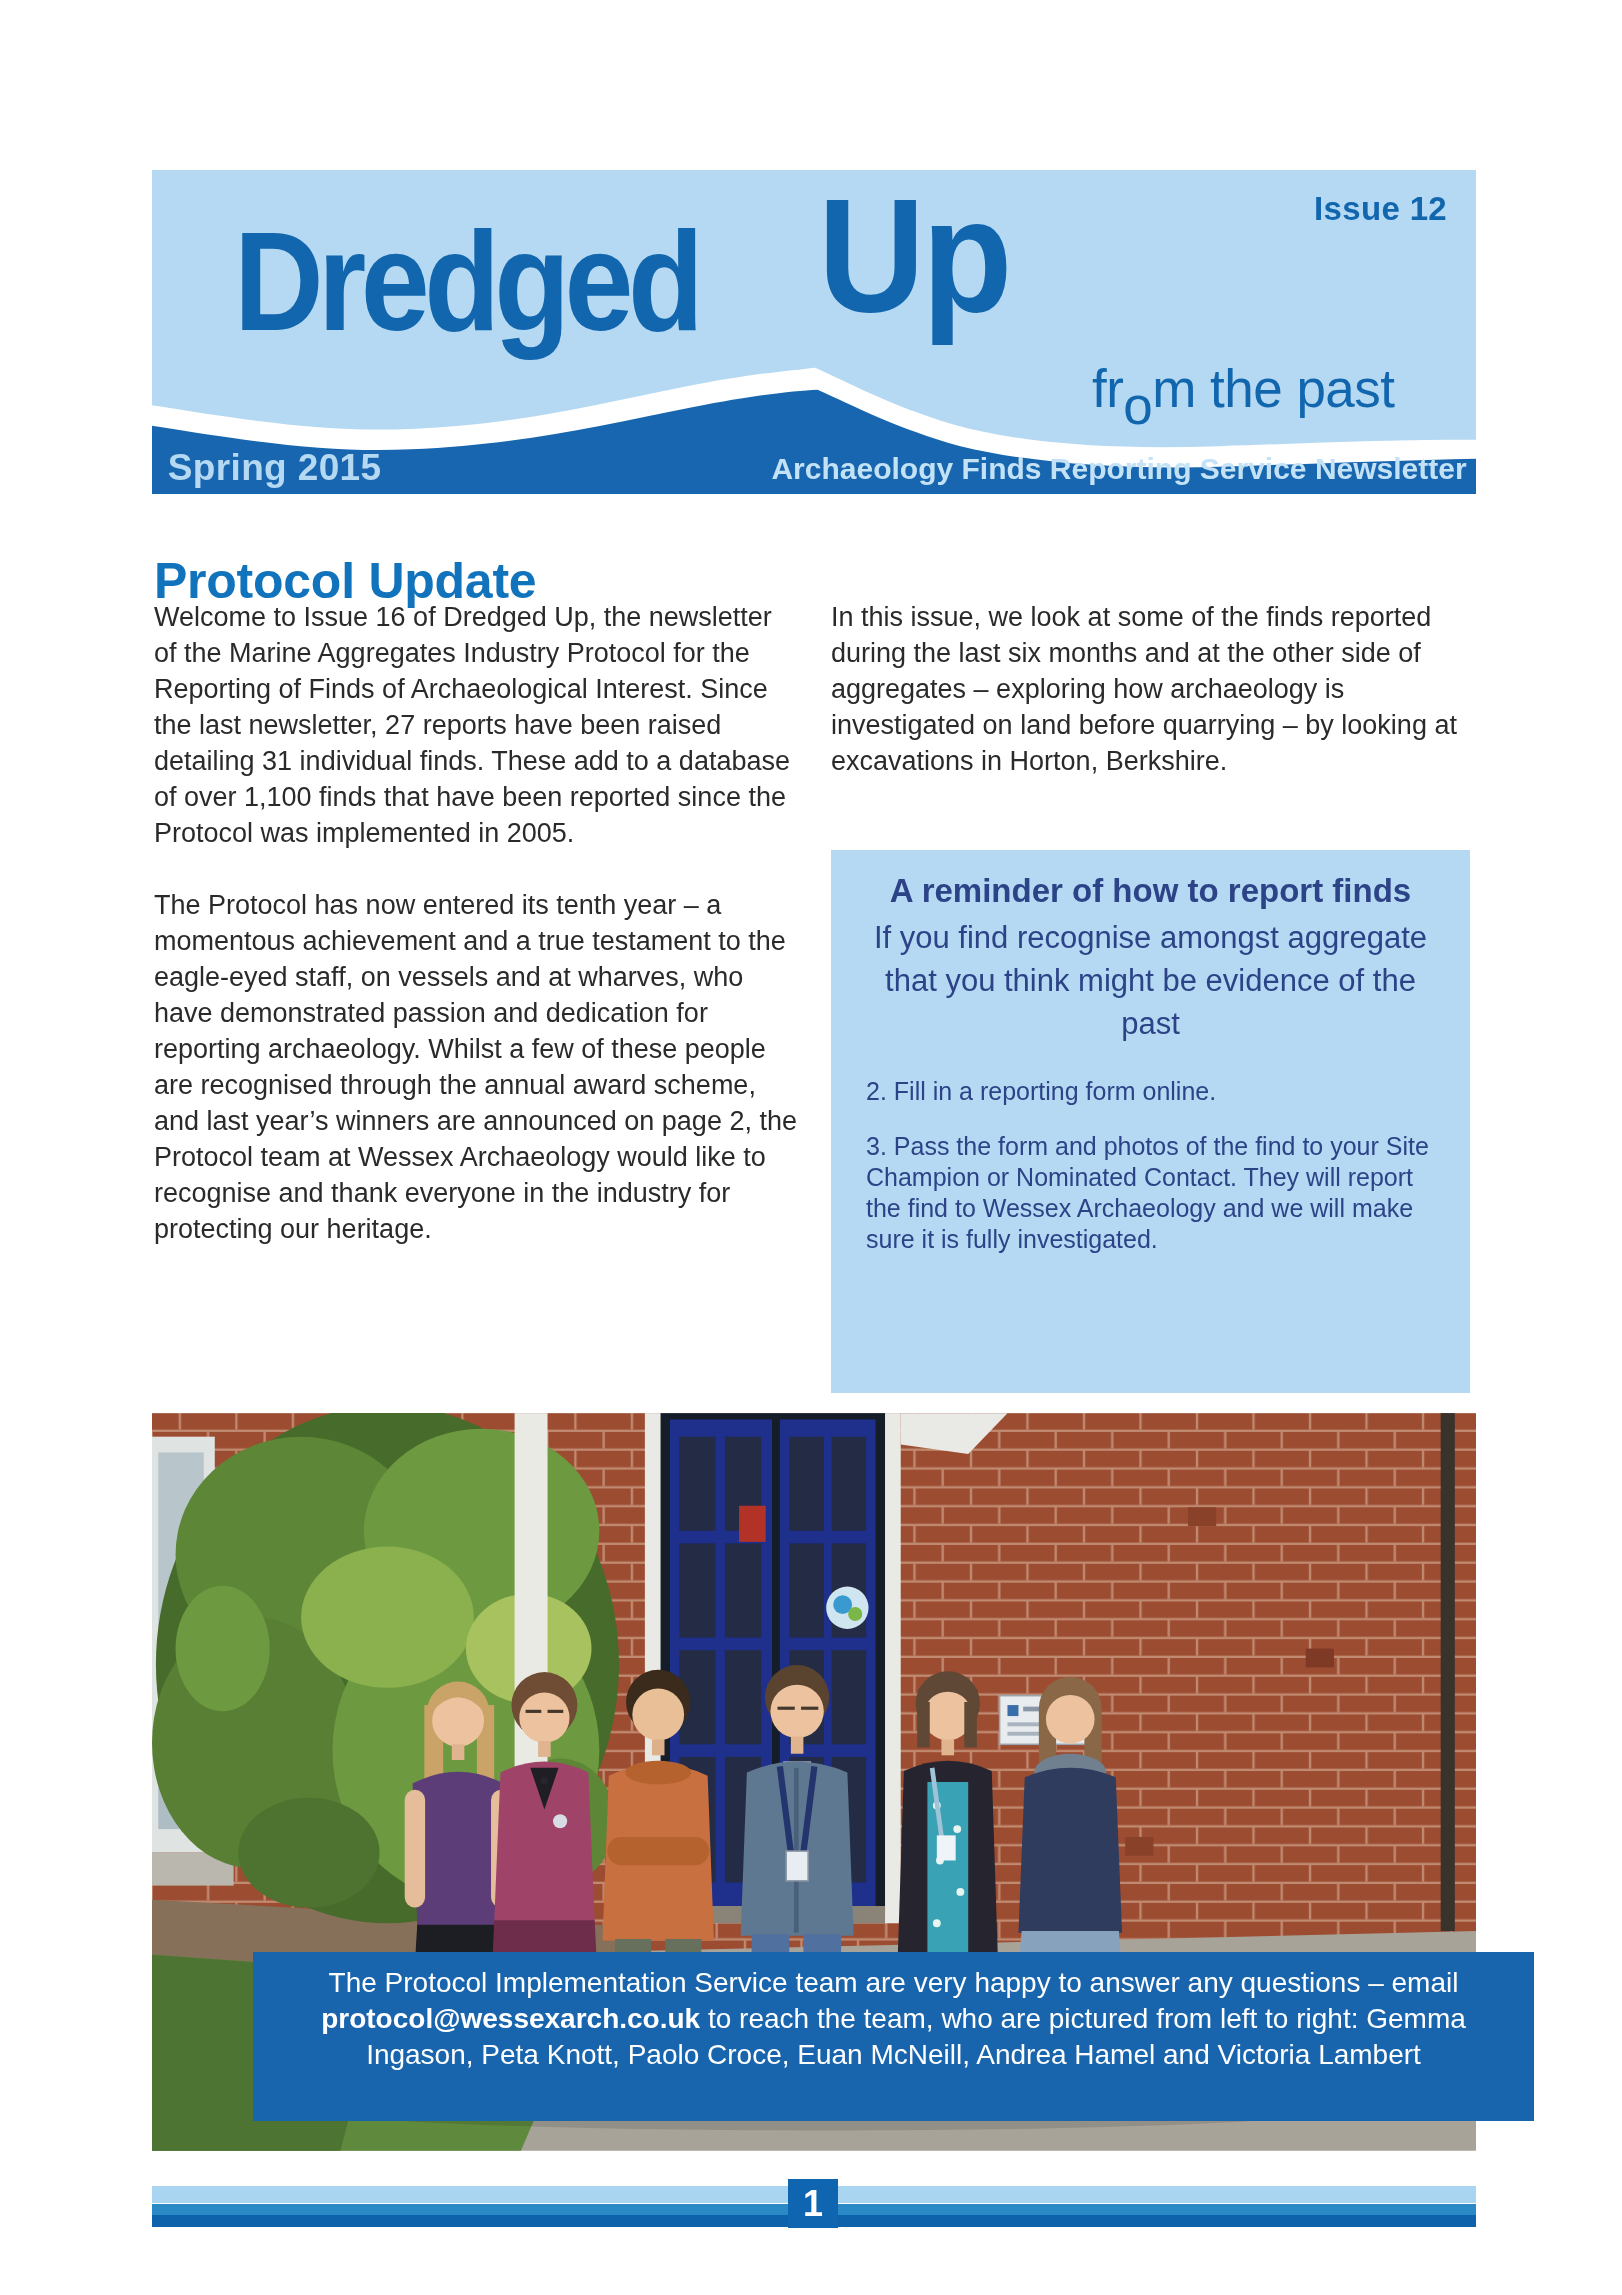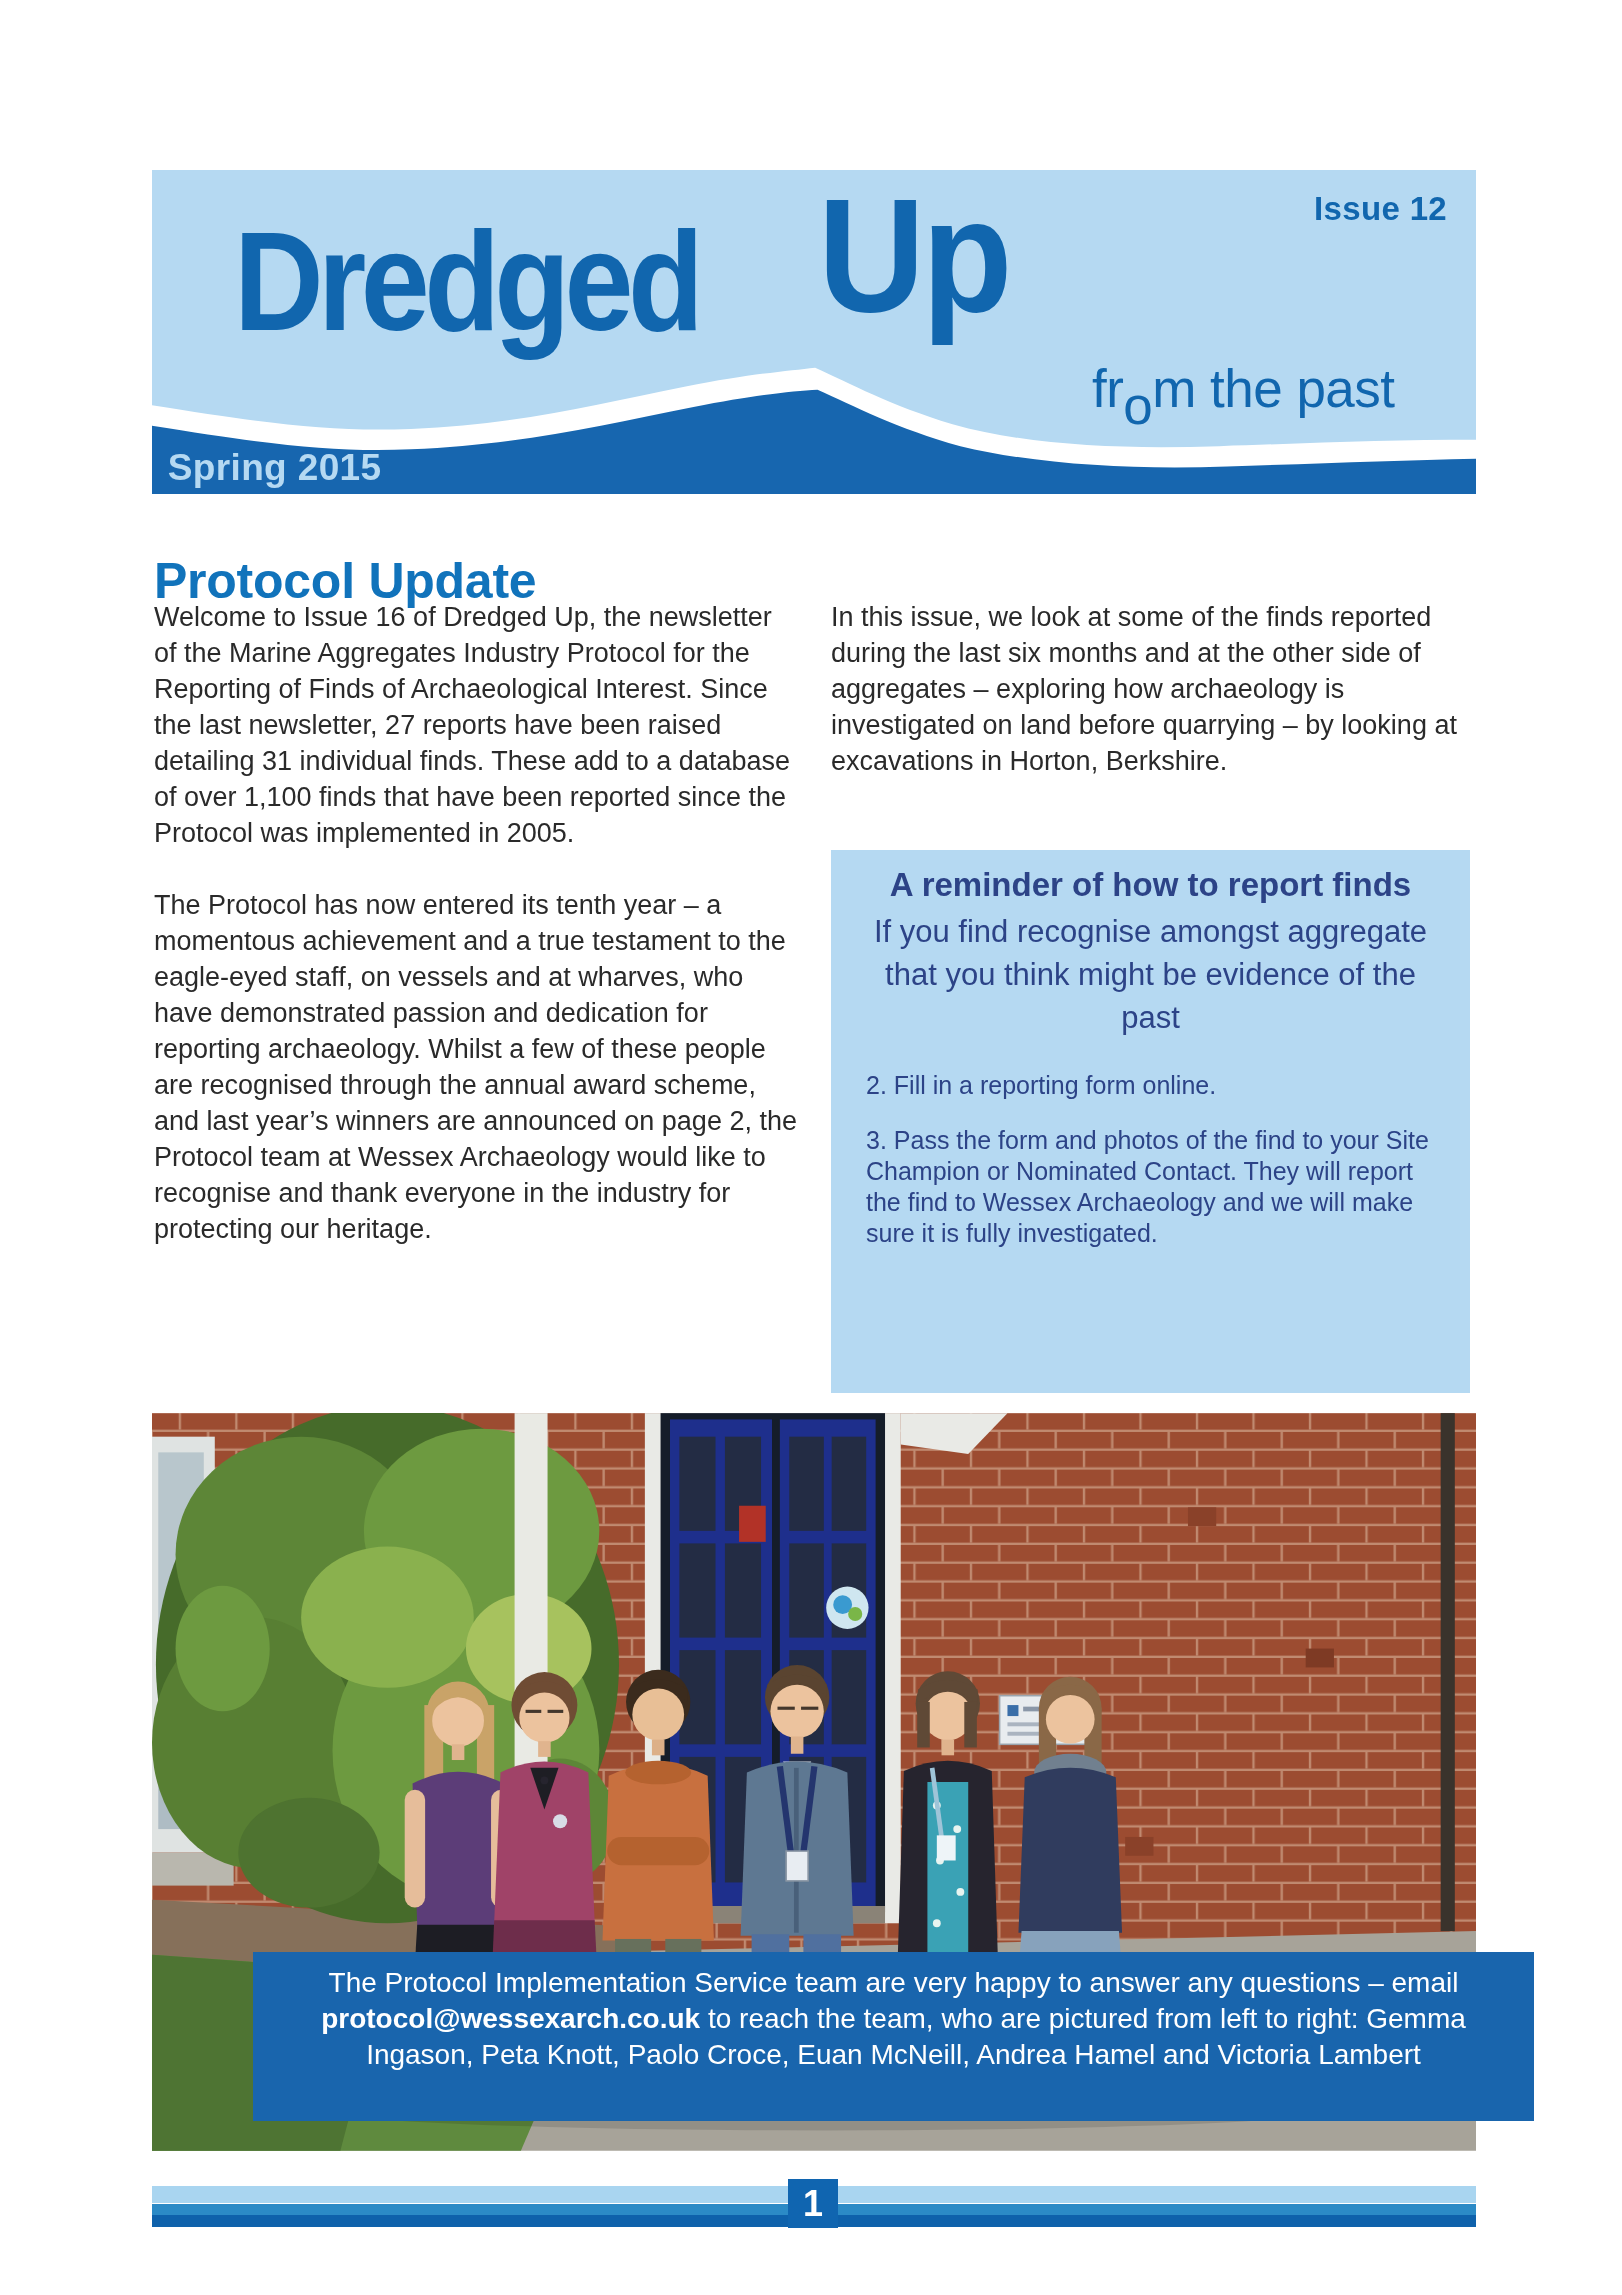--- a/index.html
+++ b/index.html
@@ -43,21 +43,21 @@
   .article-heading{position:absolute;left:154px;top:518px;font-size:50px;font-weight:bold;
                    color:var(--heading-blue);letter-spacing:-.005em;}
   .col{position:absolute;top:599px;width:645px;font-size:27px;line-height:36px;}
   .col-left{left:154px;}
   .col-right{left:831px;}
   .col p{margin:0 0 36px 0;}
 
   
   .reminder{position:absolute;left:831px;top:850px;width:639px;height:543px;
             background:var(--reminder-bg);color:var(--reminder-ink);box-sizing:border-box;
-            padding:16px 35px 0 35px;}
+            padding:22px 35px 0 35px;}
   .reminder-heading{font-size:33px;font-weight:bold;text-align:center;margin:0 0 6.3px 0;}
   .reminder-sub{font-size:31px;text-align:center;line-height:43px;margin:0 0 31px 0;}
   .step{font-size:25px;line-height:31px;margin:0 0 23.6px 0;}
 
   
   .photo{position:absolute;left:152px;top:1413px;width:1324px;height:738px;overflow:hidden;}
   .photo svg{display:block;}
   .photo-caption{position:absolute;left:253px;top:1952px;width:1281px;min-height:169px;
                  background:var(--caption-bg);box-sizing:border-box;padding:12.6px 33px;
                  color:#ffffff;font-size:28px;line-height:36px;text-align:center;}
@@ -84,20 +84,21 @@
         C1480,348 1580,344 1687,344 L1687,413 L0,413 Z"></path>
       <path fill="var(--wave-blue,#1766af)" d="M0,326 C150,350 230,360 330,356 C470,350 570,326 690,302
         C770,286 816,282 848,280 C893,300 950,330 1030,352 C1130,376 1250,382 1370,378
         C1490,374 1590,370 1687,368 L1687,413 L0,413 Z"></path>
     </svg>
     <div class="issue-badge">Issue 12</div>
     <div class="title-dredged">Dredged</div>
     <div class="title-up">Up</div>
     <div class="tagline"><span>fr</span><span class="drop-o">o</span><span>m the past</span></div>
     <div class="season">Spring 2015</div>
+    <div class="mast-subtitle">Archaeology Finds Reporting Service Newsletter</div>
   </header>
 
   <h1 class="article-heading">Protocol Update</h1>
 
   <div class="col col-left">
     <p>Welcome to Issue 16 of Dredged Up, the newsletter of the Marine Aggregates Industry Protocol for the Reporting of Finds of Archaeological Interest. Since the last newsletter, 27 reports have been raised detailing 31 individual finds. These add to a database of over 1,100 finds that have been reported since the Protocol was implemented in 2005.</p>
     <p>The Protocol has now entered its tenth year – a momentous achievement and a true testament to the eagle-eyed staff, on vessels and at wharves, who have demonstrated passion and dedication for reporting archaeology. Whilst a few of these people are recognised through the annual award scheme, and last year’s winners are announced on page 2, the Protocol team at Wessex Archaeology would like to recognise and thank everyone in the industry for protecting our heritage.</p>
   </div>
 
   <div class="col col-right">

